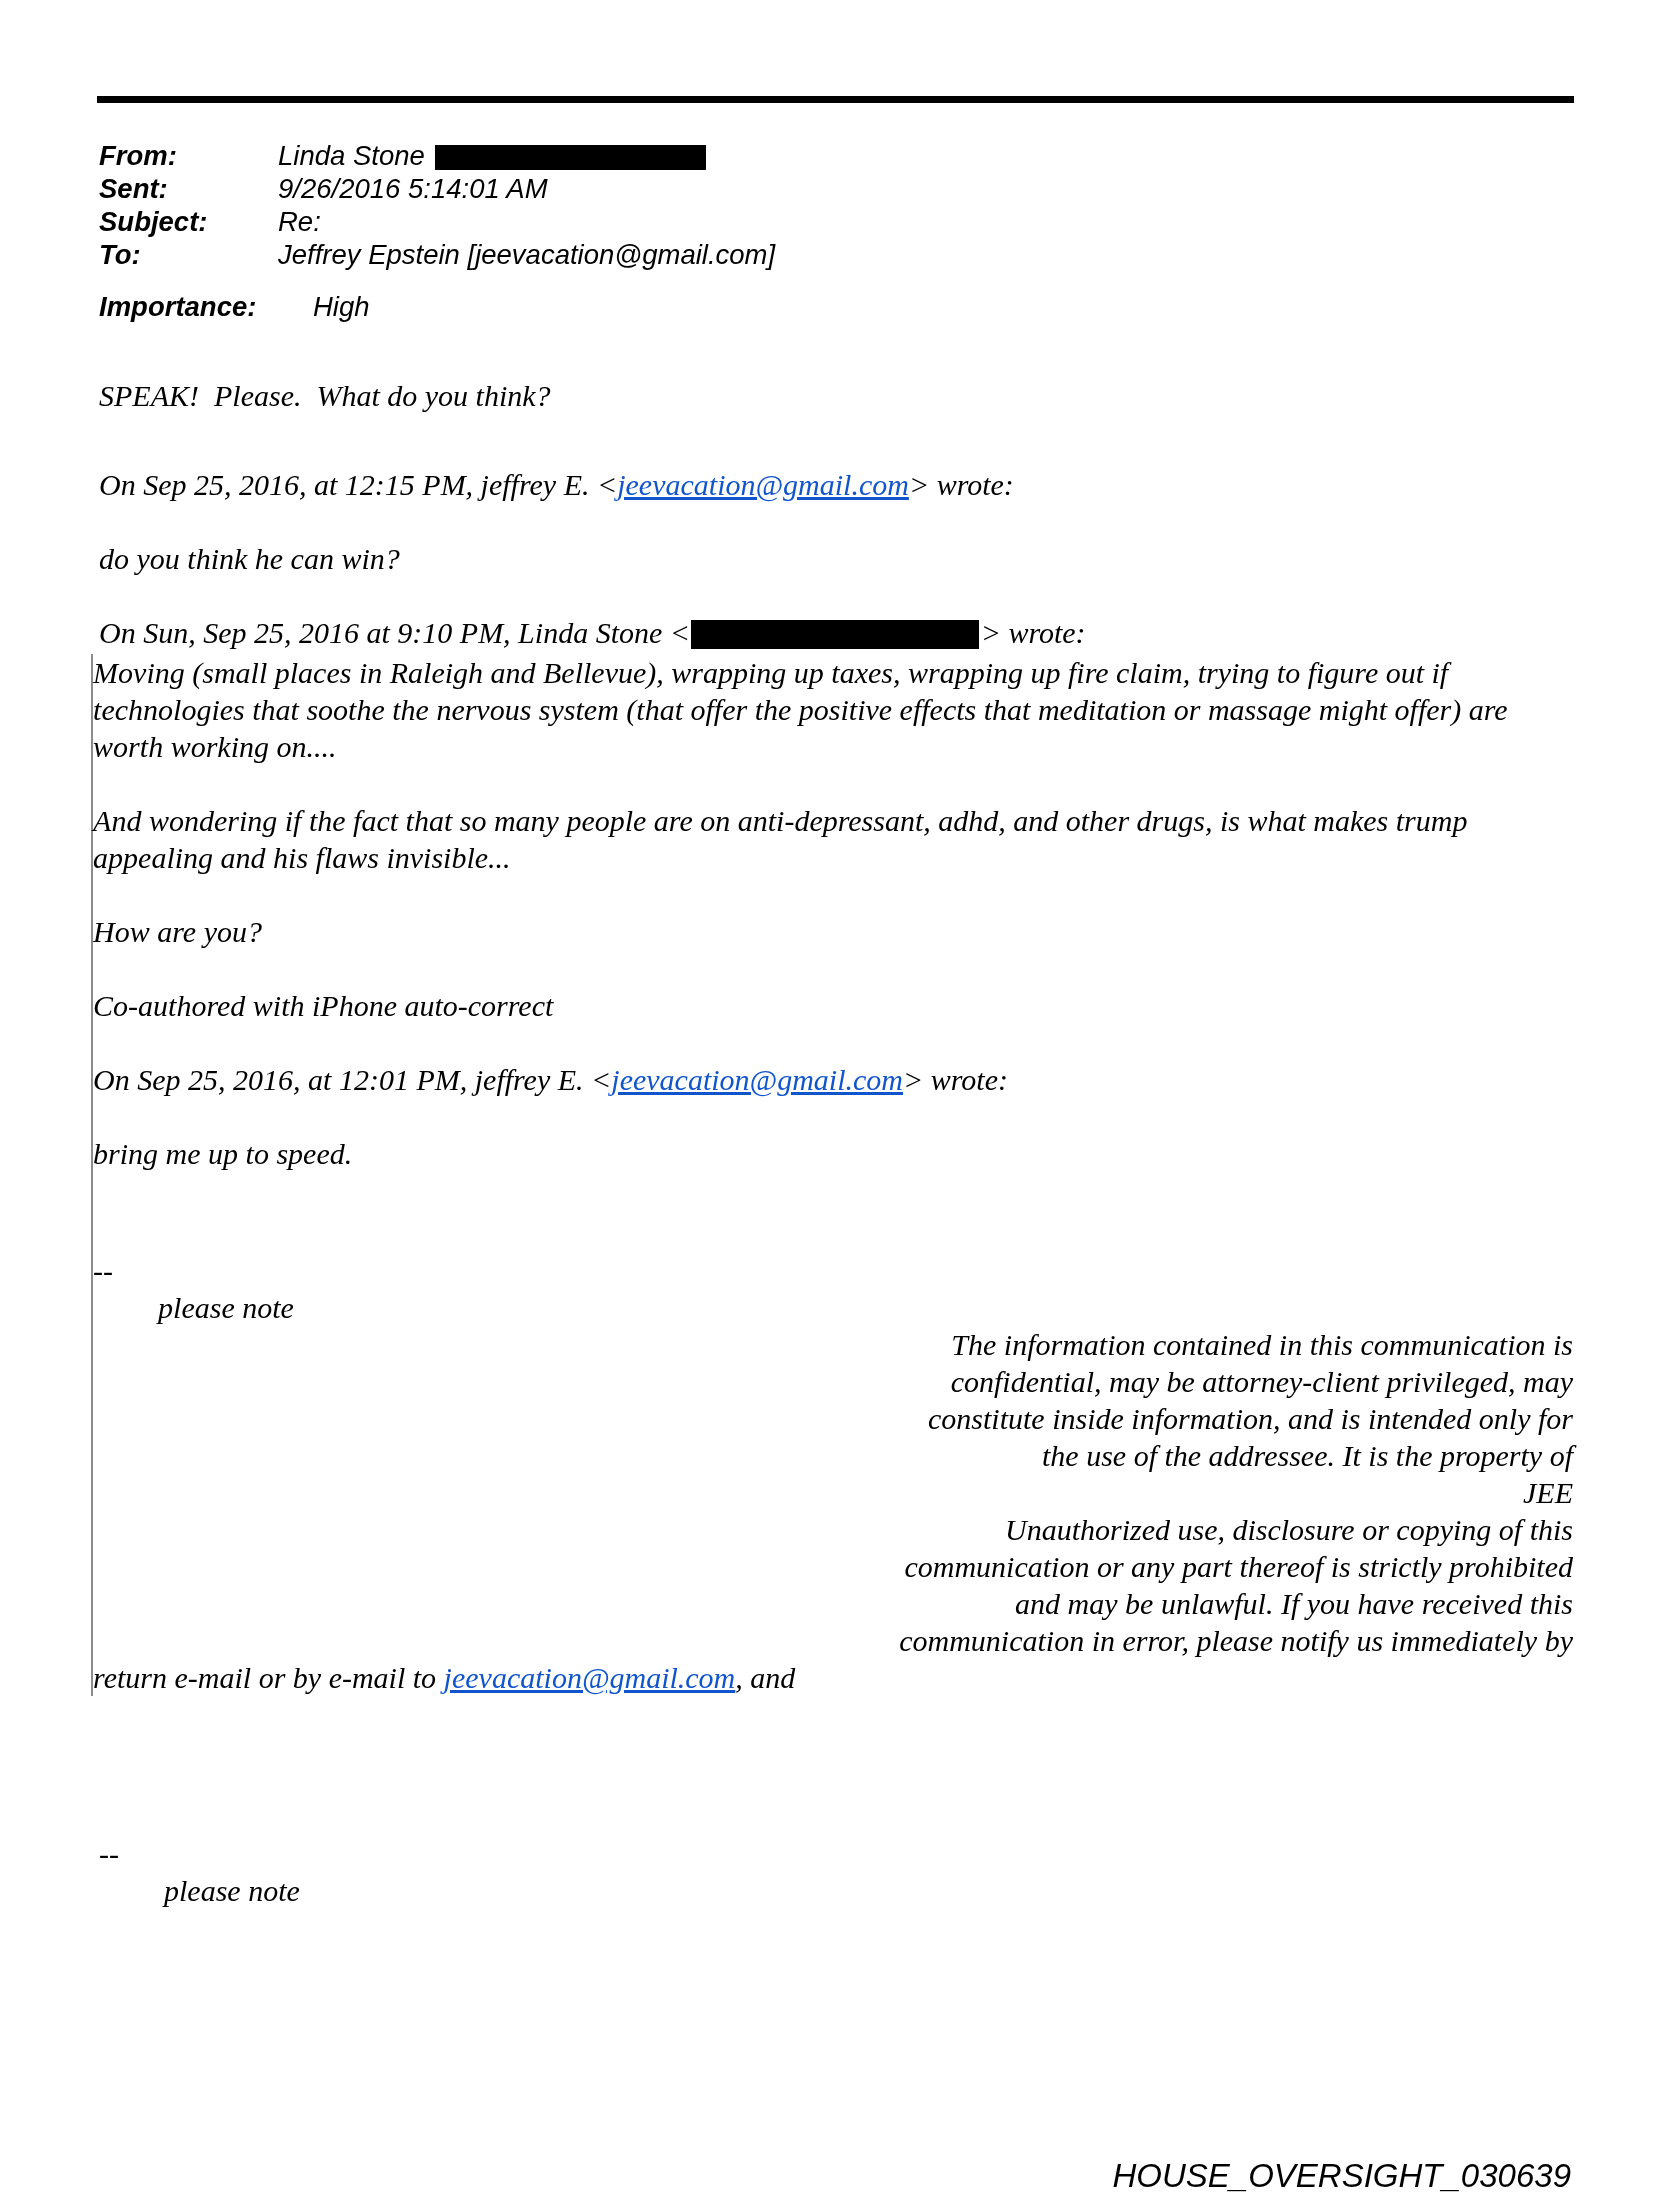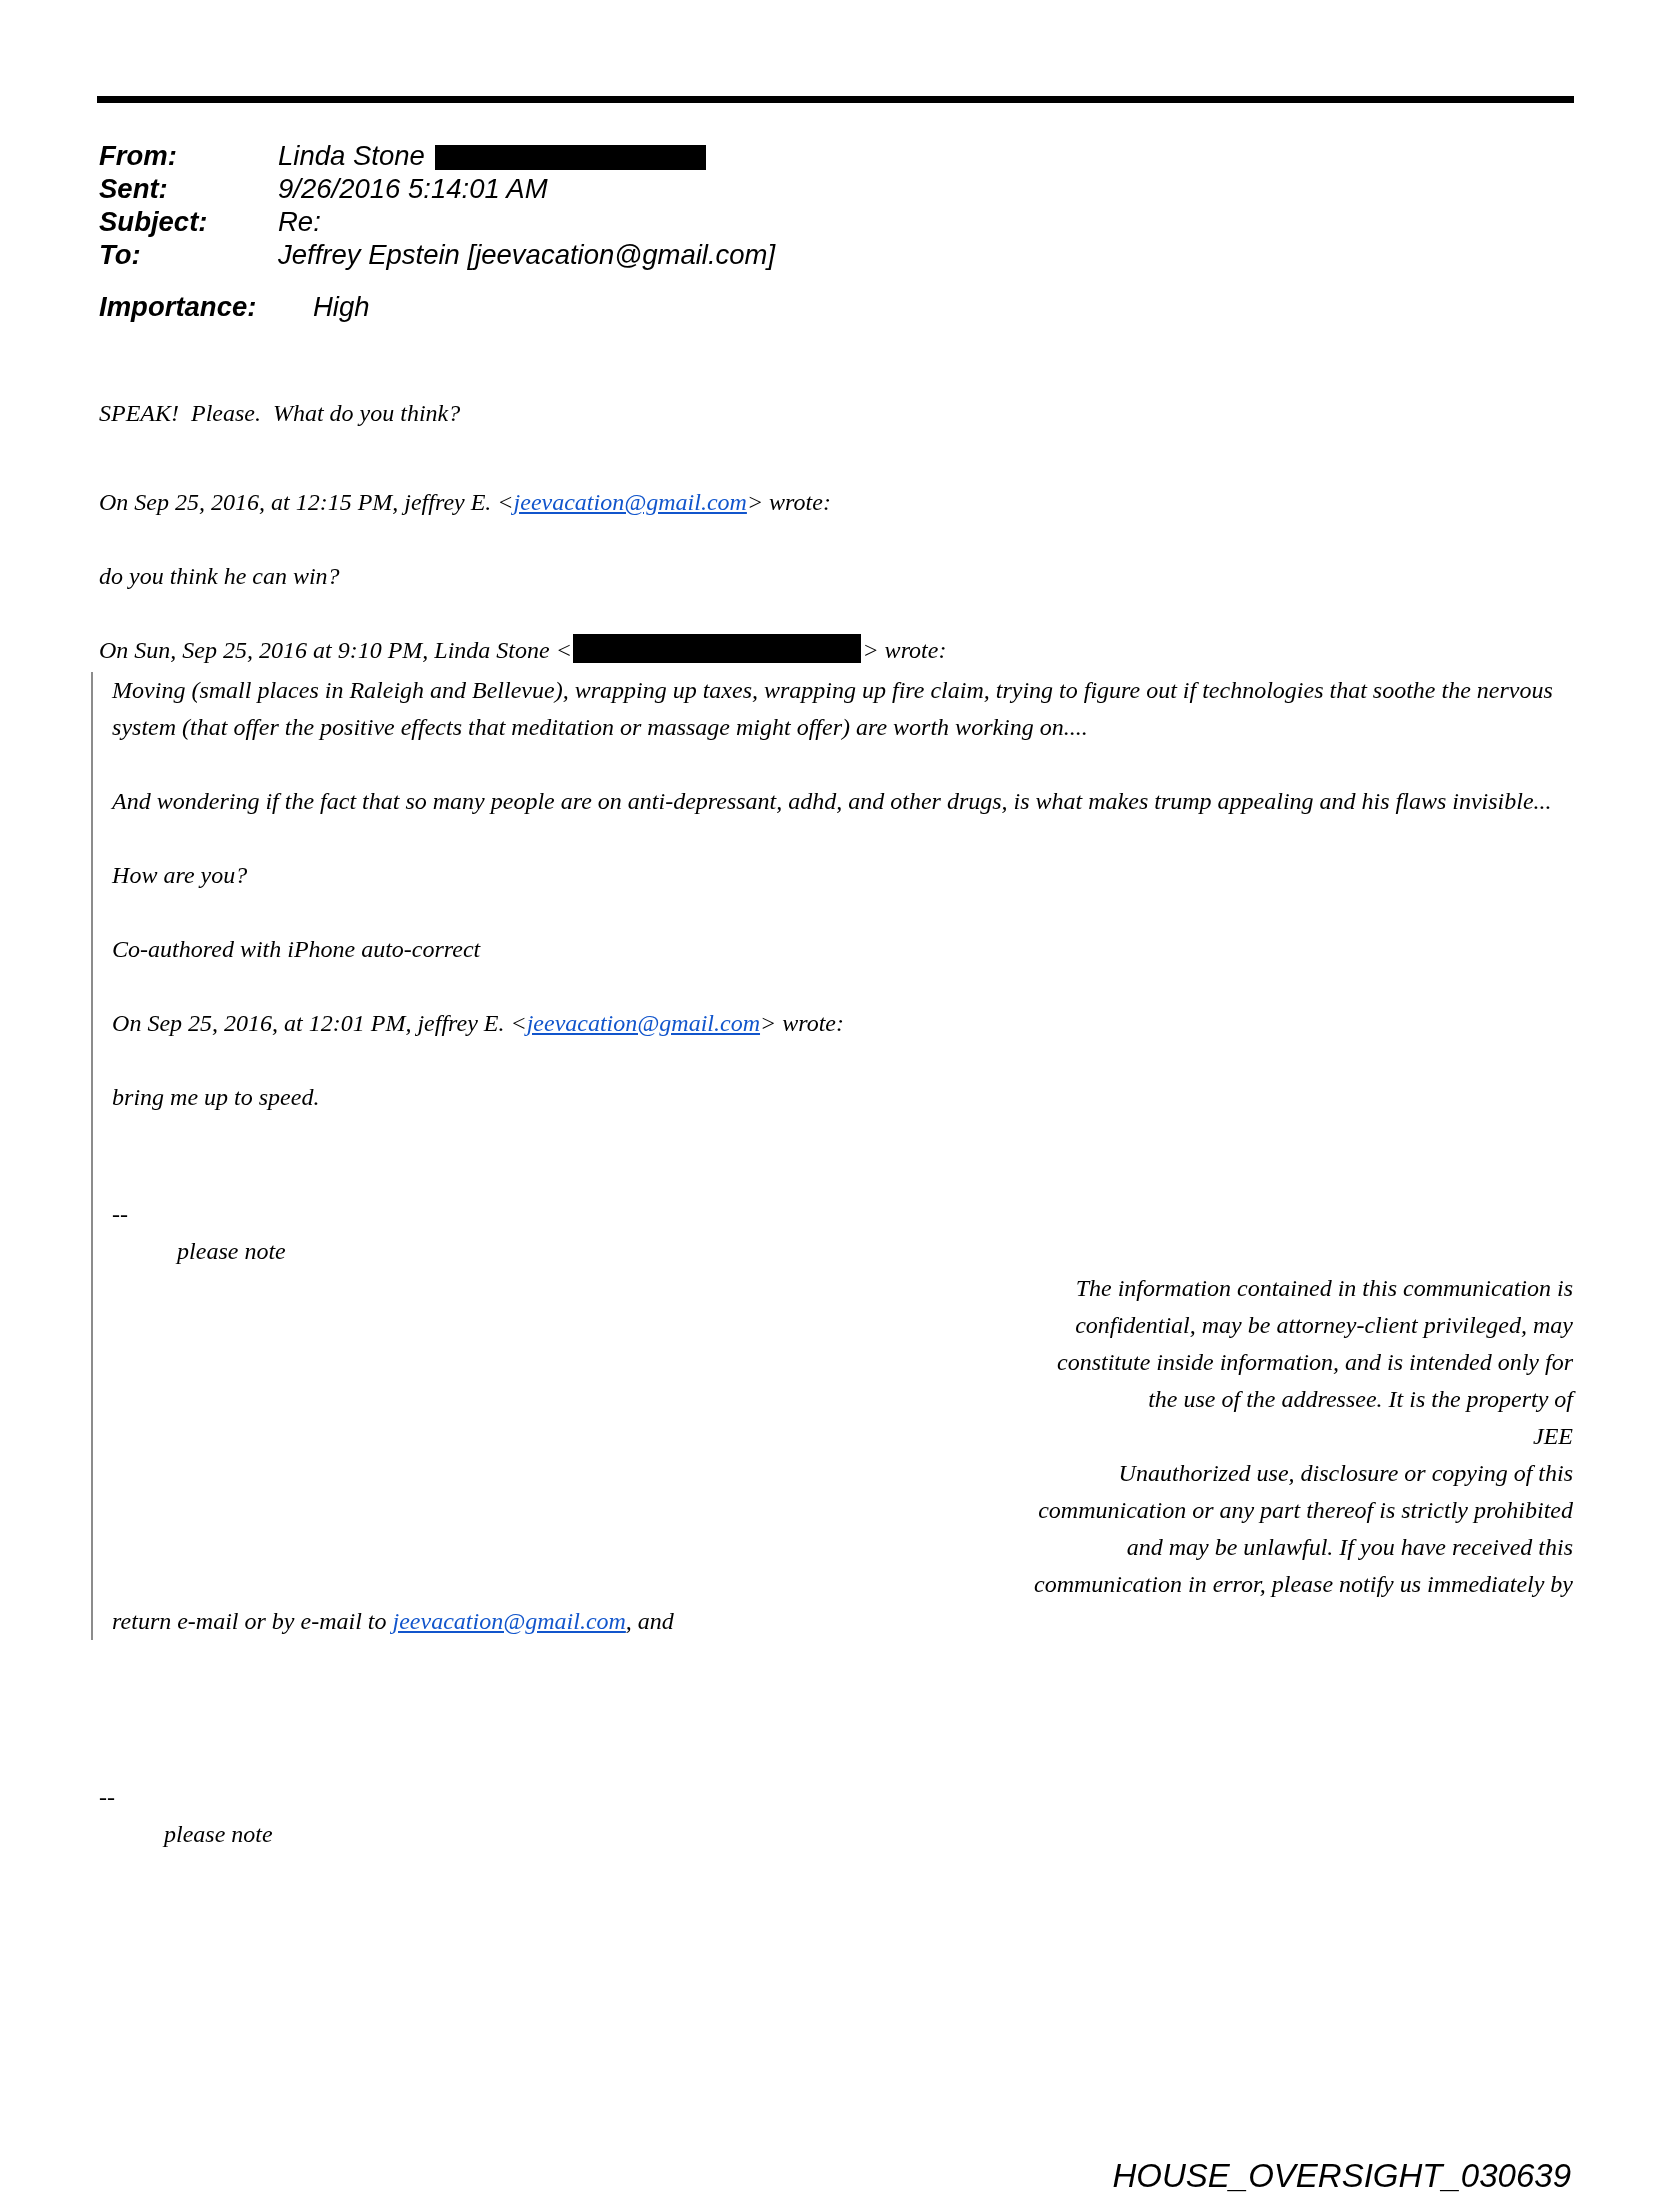--- a/index.html
+++ b/index.html
@@ -54,37 +54,36 @@
     vertical-align: middle;
   }
   .redact.attr-bar {
     width: 288px;
     height: 29px;
     vertical-align: text-bottom;
     margin: 0 1.3px;
   }
   
   .body {
-    margin-top: 72px;
-    font-size: 24px;
+    margin-top: 54px;
+    font-size: 30px;
     line-height: 37px;
   }
   .body p { margin: 0 0 37px 0; }
   p.opening { white-space: pre-wrap; margin-bottom: 52px; }
   .attr { margin: 0 0 37px 0; }
   .attr.tight { margin-bottom: 2.6px; }
   a.email-link {
     color: #1155cc;
     text-decoration: underline;
     cursor: pointer;
   }
   
   .quote {
     border-left: 2.6px solid #8c8c8c;
-    padding-left: 19px;
     margin-left: -7.9px;
     margin-bottom: 0;
   }
   .sig-block { margin-top: 80px; }
   .indent { padding-left: 65px; }
   .preline { white-space: pre-line; text-align: right; }
   .disc { margin: 0; }
   .outer-sig { margin-top: 139px; }
   
   .footer {

